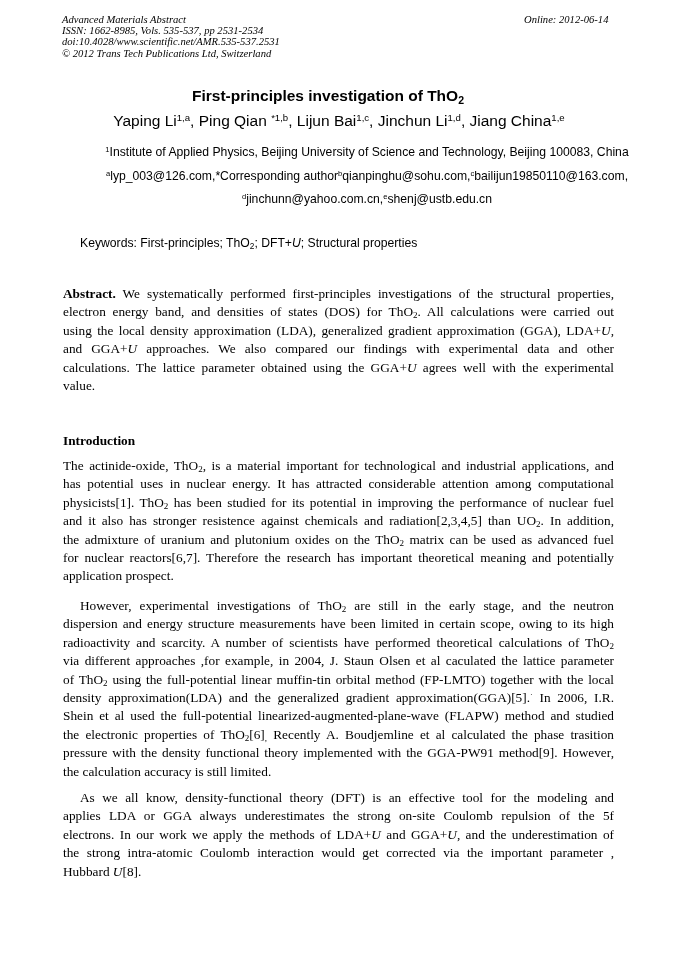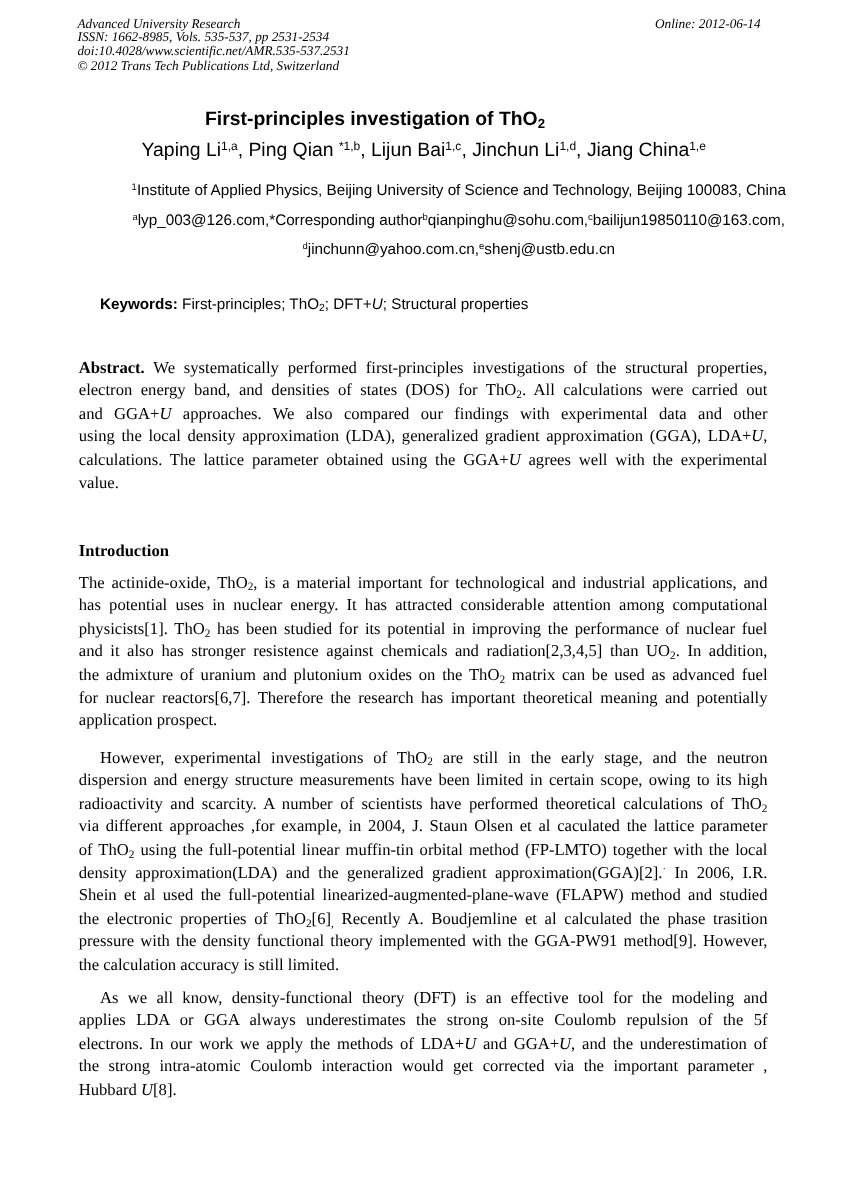--- a/index.html
+++ b/index.html
@@ -8,58 +8,58 @@
   .header-left {
     position: absolute; left: 62px; top: 14px;
     font-family: "Liberation Serif", serif; font-style: italic; font-size: 10.6px; line-height: 11.2px;
   }
   .header-right {
     position: absolute; left: 524px; top: 14px;
     font-family: "Liberation Serif", serif; font-style: italic; font-size: 10.6px; line-height: 11.2px;
   }
   .title {
     position: absolute; left: 0; width: 600px; top: 86px; text-align: center;
-    font-family: "Liberation Sans", sans-serif; font-weight: bold; font-size: 15.5px; line-height: 20px;
+    font-family: "Liberation Sans", sans-serif; font-weight: bold; font-size: 15.5px; line-height: 20px; padding-left: 28px;
   }
   .authors {
     position: absolute; left: 0; width: 678px; top: 111px; text-align: center;
     font-family: "Liberation Sans", sans-serif; font-size: 15.5px; line-height: 20px;
   }
   .aff {
     position: absolute; left: 0; width: 678px; text-align: center;
     font-family: "Liberation Sans", sans-serif; font-size: 12.2px; line-height: 16px; padding-left: 28px;
   }
   sup.s { font-size: 0.62em; vertical-align: 0.55em; line-height: 0; }
   sub.s { font-size: 0.68em; vertical-align: -0.25em; line-height: 0; }
   .keywords {
     position: absolute; left: 63px; top: 235px;
     font-family: "Liberation Sans", sans-serif; font-size: 12.2px; line-height: 16px;
   }
-  .keywords b { font-weight: bold; padding-left: 17px; }
+  .keywords b { font-weight: normal; padding-left: 17px; }
   .para {
     position: absolute; left: 63px; width: 551px;
     font-family: "Liberation Serif", serif; font-size: 13.3px; line-height: 18.4px;
     text-align: justify;
   }
   .line { display: block; text-align: justify; text-align-last: justify; white-space: nowrap; }
   .line.last { text-align-last: left; }
   .line.ind { text-indent: 17px; }
   .heading {
     position: absolute; left: 63px; top: 432px;
     font-family: "Liberation Serif", serif; font-weight: bold; font-size: 13.3px; line-height: 18px;
   }
   i { font-style: italic; }
 </style>
 </head>
 <body>
 
 <div class="page">
 
   <div class="header-left">
-    <div>Advanced University Research</div>
+    <div>Advanced Materials Abstract</div>
     <div>ISSN: 1662-8985, Vols. 535-537, pp 2531-2534</div>
     <div>doi:10.4028/www.scientific.net/AMR.535-537.2531</div>
     <div>© 2012 Trans Tech Publications Ltd, Switzerland</div>
   </div>
   <div class="header-right">Online: 2012-06-14</div>
 
   <div class="title"><span>First-principles investigation of ThO</span><sub class="s">2</sub></div>
 
   <div class="authors">
     <span><span>Yaping Li</span><sup class="s">1,a</sup><span>, </span></span><span><span>Ping Qian </span><sup class="s">*1,b</sup><span>, </span></span><span><span>Lijun Bai</span><sup class="s">1,c</sup><span>, </span></span><span><span>Jinchun Li</span><sup class="s">1,d</sup><span>, </span></span><span><span>Jiang China</span><sup class="s">1,e</sup></span>
@@ -69,22 +69,22 @@
 
   <div class="aff" style="top:168px;"><sup class="s">a</sup><span>lyp_003@126.com,</span><span>*Corresponding author</span><sup class="s">b</sup><span>qianpinghu@sohu.com,</span><sup class="s">c</sup><span>bailijun19850110@163.com,</span></div>
 
   <div class="aff" style="top:191px;"><sup class="s">d</sup><span>jinchunn@yahoo.com.cn,</span><sup class="s">e</sup><span>shenj@ustb.edu.cn</span></div>
 
   <div class="keywords"><b>Keywords:</b><span> First-principles; ThO</span><sub class="s">2</sub><span>; DFT+</span><i>U</i><span>; Structural properties</span></div>
 
   <div class="para" style="top:285px;">
     <span class="line"><b>Abstract.</b><span> We systematically performed first-principles investigations of the structural properties,</span></span>
     <span class="line"><span>electron energy band, and densities of states (DOS) for ThO</span><sub class="s">2</sub><span>. All calculations were carried out</span></span>
+    <span class="line"><span>using the local density approximation (LDA), generalized gradient approximation (GGA), LDA+</span><i>U</i><span>,</span></span>
     <span class="line"><span>and GGA+</span><i>U</i><span> approaches. We also compared our findings with experimental data and other</span></span>
-    <span class="line"><span>using the local density approximation (LDA), generalized gradient approximation (GGA), LDA+</span><i>U</i><span>,</span></span>
     <span class="line"><span>calculations. The lattice parameter obtained using the GGA+</span><i>U</i><span> agrees well with the experimental</span></span>
     <span class="line last">value.</span>
   </div>
 
   <div class="heading">Introduction</div>
 
   <div class="para" style="top:457px;">
     <span class="line"><span>The actinide-oxide, ThO</span><sub class="s">2</sub><span>, is a material important for technological and industrial applications, and</span></span>
     <span class="line">has potential uses in nuclear energy. It has attracted considerable attention among computational</span>
     <span class="line"><span>physicists[1]. ThO</span><sub class="s">2</sub><span> has been studied for its potential in improving the performance of nuclear fuel</span></span>
@@ -93,21 +93,21 @@
     <span class="line">for nuclear reactors[6,7]. Therefore the research has important theoretical meaning and potentially</span>
     <span class="line last">application prospect.</span>
   </div>
 
   <div class="para" style="top:597px;">
     <span class="line ind"><span>However, experimental investigations of ThO</span><sub class="s">2</sub><span> are still in the early stage, and the neutron</span></span>
     <span class="line">dispersion and energy structure measurements have been limited in certain scope, owing to its high</span>
     <span class="line"><span>radioactivity and scarcity. A number of scientists have performed theoretical calculations of ThO</span><sub class="s">2</sub></span>
     <span class="line">via different approaches ,for example, in 2004, J. Staun Olsen et al caculated the lattice parameter</span>
     <span class="line"><span>of ThO</span><sub class="s">2</sub><span> using the full-potential linear muffin-tin orbital method (FP-LMTO) together with the local</span></span>
-    <span class="line"><span>density approximation(LDA) and the generalized gradient approximation(GGA)[2].</span><sup class="s">·</sup><span> In 2006, I.R.</span></span>
+    <span class="line"><span>density approximation(LDA) and the generalized gradient approximation(GGA)[5].</span><sup class="s">·</sup><span> In 2006, I.R.</span></span>
     <span class="line">Shein et al used the full-potential linearized-augmented-plane-wave (FLAPW) method and studied</span>
     <span class="line"><span>the electronic properties of ThO</span><sub class="s">2</sub><span>[6]</span><sub class="s">,</sub><span> Recently A. Boudjemline et al calculated the phase trasition</span></span>
     <span class="line">pressure with the density functional theory implemented with the GGA-PW91 method[9]. However,</span>
     <span class="line last">the calculation accuracy is still limited.</span>
   </div>
 
   <div class="para" style="top:789px;">
     <span class="line ind">As we all know, density-functional theory (DFT) is an effective tool for the modeling and</span>
     <span class="line">applies LDA or GGA always underestimates the strong on-site Coulomb repulsion of the 5f</span>
     <span class="line"><span>electrons. In our work we apply the methods of LDA+</span><i>U</i><span> and GGA+</span><i>U</i><span>, and the underestimation of</span></span>

